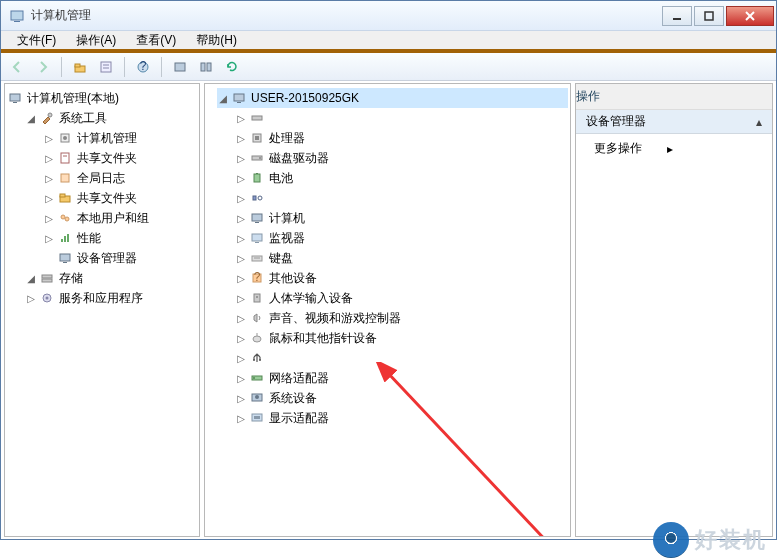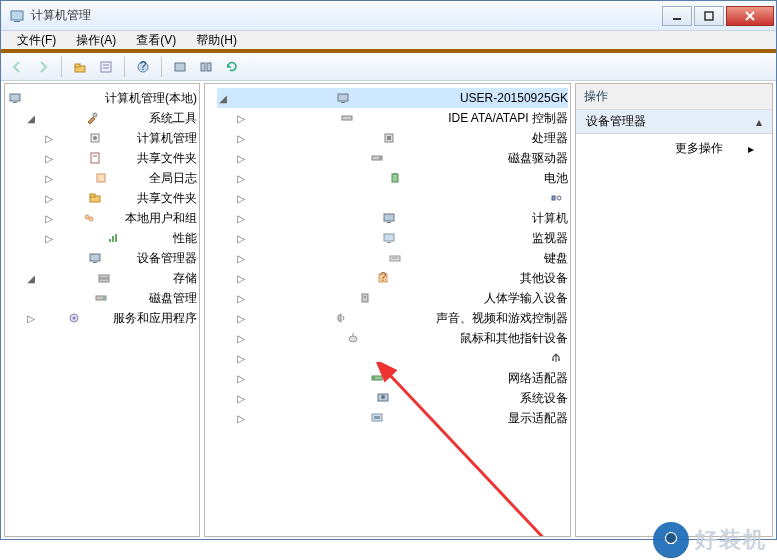--- a/index.html
+++ b/index.html
@@ -24,32 +24,32 @@
 .toolbar .sep { width: 1px; height: 20px; background: #c0c8d0; margin: 0 4px; }
 
 .body { flex: 1; display: flex; overflow: hidden; }
 
 .panel { border: 1px solid #b8b8b8; background: #fff; overflow: auto; }
 .panel.left { width: 196px; margin: 2px 2px 2px 3px; }
 .panel.mid { flex: 1; margin: 2px; position: relative; }
 .panel.right { width: 198px; margin: 2px 3px 2px 2px; display: flex; flex-direction: column; overflow: hidden; }
 
 .tree { padding: 4px 2px; }
-.tnode { display: flex; align-items: center; height: 20px; white-space: nowrap; cursor: pointer; justify-content: space-between; }
+.tnode { display: flex; align-items: center; height: 20px; white-space: nowrap; cursor: pointer; }
 .tog { width: 12px; height: 12px; display: inline-flex; align-items: center; justify-content: center; margin-right: 2px; color: #666; font-size: 10px; }
 .ticon { width: 16px; height: 16px; margin-right: 4px; display: inline-flex; align-items: center; justify-content: center; }
 .tlabel { color: #000; }
 .tnode.selected { background: #cde8ff; }
 .tnode.selected .tlabel { }
 .children { padding-left: 18px; }
 
-.right .header { background: #f0f0f0; color: #24465f; font-weight: normal; padding: 4px 8px; border-bottom: 1px solid #ddd; }
+.right .header { background: #f0f0f0; color: #24465f; font-weight: normal; padding: 4px 0; border-bottom: 1px solid #ddd; }
 .right .section-title { background: #e4eef8; padding: 3px 10px; border-bottom: 1px solid #d0d8e0; display: flex; justify-content: space-between; align-items: center; cursor: pointer; }
 .right .section-title .arrow { color: #444; }
-.right .action-item { padding: 6px 18px; display: flex; justify-content: flex-end; align-items: center; cursor: pointer; gap: 25px; }
+.right .action-item { padding: 6px 18px; display: flex; justify-content: flex-start; align-items: center; cursor: pointer; gap: 25px; }
 
 .arrow-annotation { position: absolute; pointer-events: none; }
 
 .watermark { position: absolute; right: 10px; bottom: 2px; display: flex; align-items: center; gap: 6px; opacity: .92; }
 .watermark .eye { width: 36px; height: 36px; border-radius: 50%; background: radial-gradient(circle at 50% 45%, #fff 0 22%, #1a6bb8 23% 70%, #0d4a80 71% 100%); position: relative; }
 .watermark .eye::after { content:""; position:absolute; left:50%; top:45%; width:10px; height:10px; background:#0d4a80; border-radius:50%; transform:translate(-50%,-50%); }
 .watermark .txt { color:#c8d2dc; font-size:22px; font-weight:bold; letter-spacing:2px; }
 
 
 .ic-folder { fill:#f5c96b; stroke:#b88a2a; }
@@ -247,32 +247,20 @@
           <div class="tnode">
             <span class="tog">◢</span>
             <span class="ticon">
                 <svg width="14" height="14" viewBox="0 0 14 14">
                   <rect x="2" y="4" width="10" height="3" fill="#ccc" stroke="#888"></rect>
                   <rect x="2" y="8" width="10" height="3" fill="#ccc" stroke="#888"></rect>
                 </svg>
               </span>
             <span class="tlabel">存储</span>
           </div>
-          <div class="children" id="left-storage">
-              <div class="tnode">
-                <span class="tog" style="visibility:hidden">▷</span>
-                <span class="ticon">
-                  <svg width="14" height="14" viewBox="0 0 14 14">
-                    <rect x="2" y="5" width="10" height="4" fill="#ccc" stroke="#888"></rect>
-                    <circle cx="10" cy="7" r="1" fill="#6a6"></circle>
-                  </svg>
-                </span>
-                <span class="tlabel">磁盘管理</span>
-              </div>
-            </div>
 
           <div class="tnode">
             <span class="tog">▷</span>
             <span class="ticon">
                 <svg width="14" height="14" viewBox="0 0 14 14">
                   <circle cx="7" cy="7" r="4" fill="#dde" stroke="#88a"></circle>
                   <circle cx="7" cy="7" r="1.5" fill="#88a"></circle>
                 </svg>
               </span>
             <span class="tlabel">服务和应用程序</span>
@@ -294,21 +282,20 @@
           <span class="tlabel">USER-20150925GK</span>
         </div>
         <div class="children" id="mid-items" style="margin-left:10px">
             <div class="tnode">
               <span class="tog">▷</span>
               <span class="ticon">
                 <svg width="14" height="14" viewBox="0 0 14 14">
                   <rect x="2" y="5" width="10" height="4" fill="#ccc" stroke="#888"></rect>
                 </svg>
               </span>
-              <span class="tlabel">IDE ATA/ATAPI 控制器</span>
             </div>
             <div class="tnode">
               <span class="tog">▷</span>
               <span class="ticon">
                 <svg width="14" height="14" viewBox="0 0 14 14">
                   <rect x="3" y="3" width="8" height="8" fill="#ddd" stroke="#888"></rect>
                   <rect x="5" y="5" width="4" height="4" fill="#888"></rect>
                 </svg>
               </span>
               <span class="tlabel">处理器</span>

